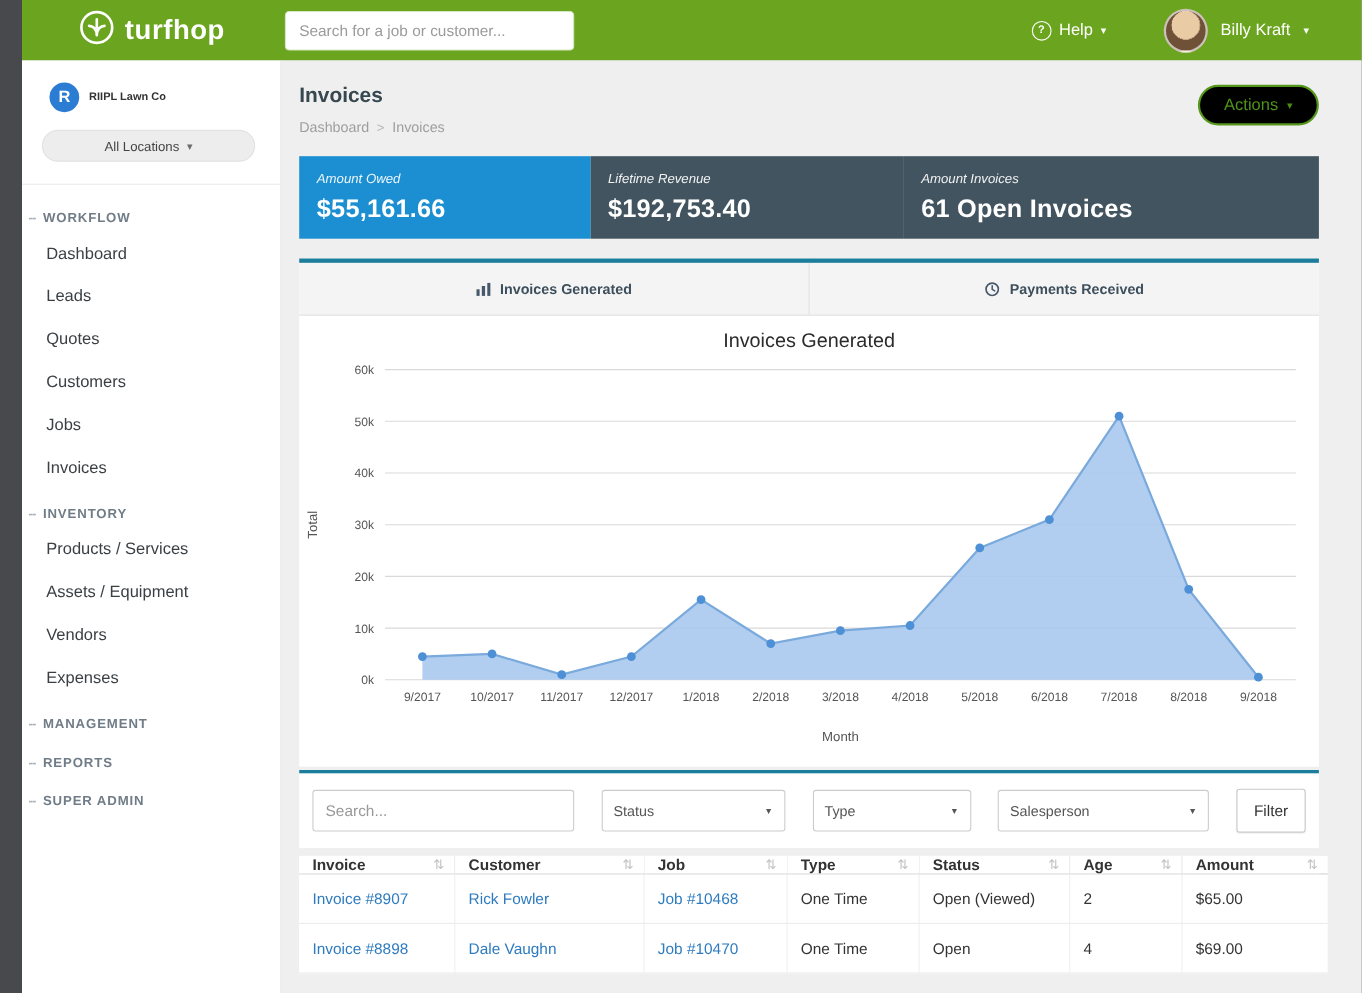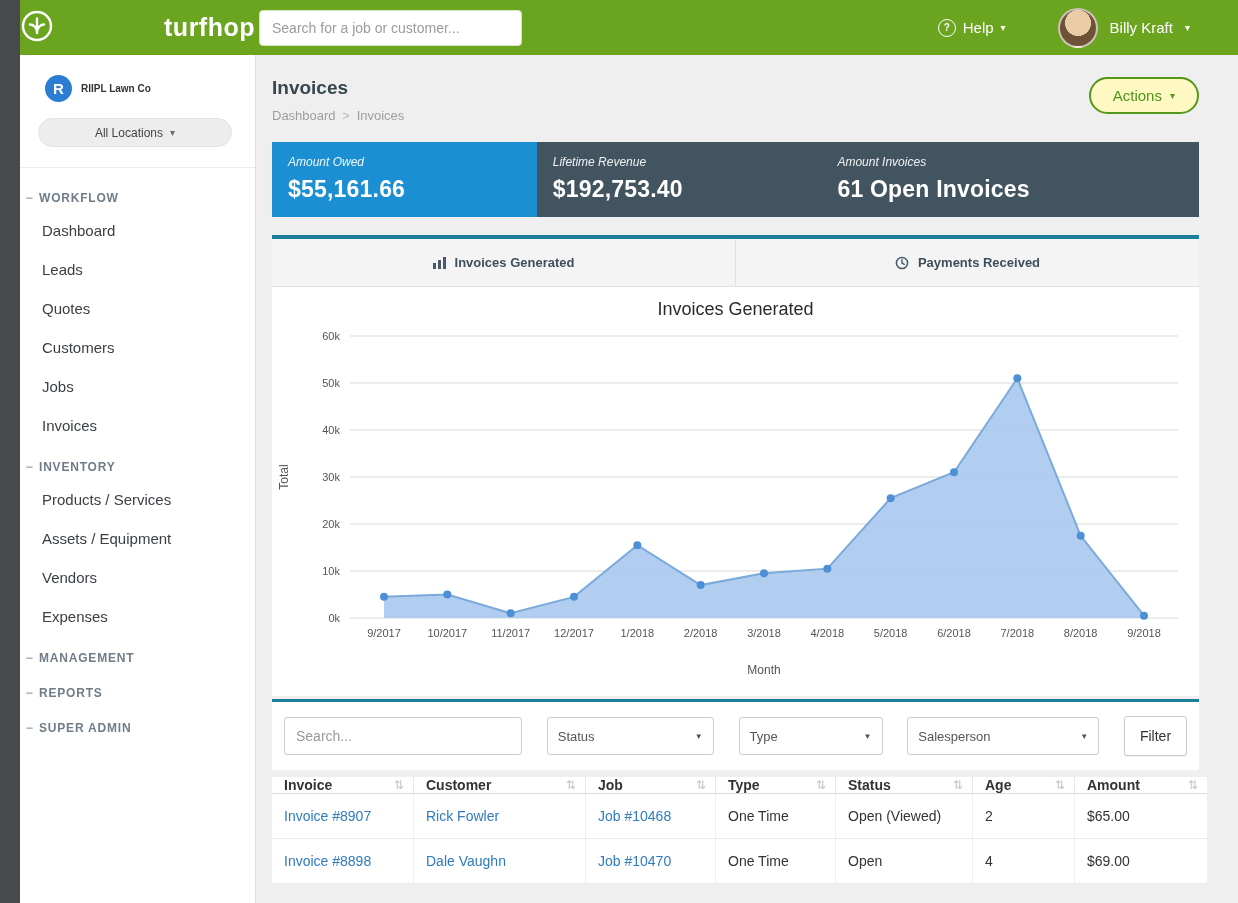--- a/index.html
+++ b/index.html
@@ -2,21 +2,21 @@
 <html><head>
 <meta charset="utf-8">
 <style>
   html,body{margin:0;padding:0;}
   body{width:1238px;height:903px;font-family:"Liberation Sans",sans-serif;background:#47494d;overflow:hidden;}
   .root{position:relative;width:1238px;height:903px;background:#47494d;overflow:hidden;}
   .app{position:absolute;left:20px;top:0;width:1218px;height:903px;display:flex;flex-direction:column;background:#efefef;}
 
   
   .topbar{flex:0 0 55px;height:55px;background:#6ba51f;display:flex;align-items:center;}
-  .brand{width:235px;display:flex;align-items:center;justify-content:space-between;gap:9px;}
+  .brand{width:235px;display:flex;align-items:center;justify-content:center;gap:9px;}
   .brand-name{color:#fff;font-size:25px;font-weight:700;letter-spacing:.5px;}
   .topbar-search{margin-left:4px;width:237px;height:34px;border:1px solid #d7e6c2;border-radius:4px;background:#fff;padding:0 12px;font-size:14px;color:#333;outline:none;}
   .topbar-search::placeholder{color:#9b9b9b;}
   .topbar-right{margin-left:auto;display:flex;align-items:center;padding-right:48px;gap:12px;color:#fff;}
   .help-wrap{display:flex;align-items:center;gap:7px;margin-right:40px;cursor:pointer;}
   .help-circle{width:16px;height:16px;border:1.5px solid #fff;border-radius:50%;display:flex;align-items:center;justify-content:center;font-size:10px;font-weight:700;line-height:1;}
   .help-label{font-size:15px;}
   .chev{font-size:10px;opacity:.95;}
   .avatar{width:36px;height:36px;border-radius:50%;border:2px solid rgba(255,255,255,.65);background:radial-gradient(circle at 50% 36%, #e9cba6 0 44%, #6f5138 45% 100%);}
   .user-name{font-size:15px;}
@@ -37,21 +37,21 @@
   .section-header{display:flex;align-items:center;gap:7px;padding:15px 0 6px 6px;color:#707c87;font-size:12px;font-weight:700;letter-spacing:.8px;cursor:pointer;}
   .dash-icon{color:#aab2b9;font-size:12px;letter-spacing:-1px;}
   .nav-item{padding:11px 0 11px 22px;font-size:15px;color:#3b4045;cursor:pointer;}
 
   
   .page-header{display:flex;justify-content:space-between;align-items:flex-start;padding-top:22px;margin-bottom:21px;height:66px;box-sizing:border-box;}
   .page-title{font-size:19px;font-weight:700;color:#37474f;margin-bottom:9px;}
   .breadcrumb{font-size:13px;color:#9e9e9e;display:flex;gap:7px;align-items:center;}
   .breadcrumb .sep{color:#b5b5b5;font-size:12px;}
   .crumb{cursor:pointer;}
-  .actions-btn{height:37px;padding:0 22px;border:2px solid #55971b;border-radius:19px;background:#fef9c3;color:#4e941a;font-size:15px;display:flex;align-items:center;gap:8px;cursor:pointer;font-family:inherit;}
+  .actions-btn{height:37px;padding:0 22px;border:2px solid #55971b;border-radius:19px;background:#000000;color:#4e941a;font-size:15px;display:flex;align-items:center;gap:8px;cursor:pointer;font-family:inherit;}
 
   
   .stats{display:flex;height:75px;}
   .stat{color:#fff;padding:13px 16px;box-sizing:border-box;}
   .stat-0{width:265px;}
   .stat-1{width:285px;}
   .stat-2{width:378px;}
   .stat-label{font-size:12px;font-style:italic;opacity:.92;margin-bottom:7px;}
   .stat-value{font-size:23px;font-weight:700;letter-spacing:.2px;}
 

